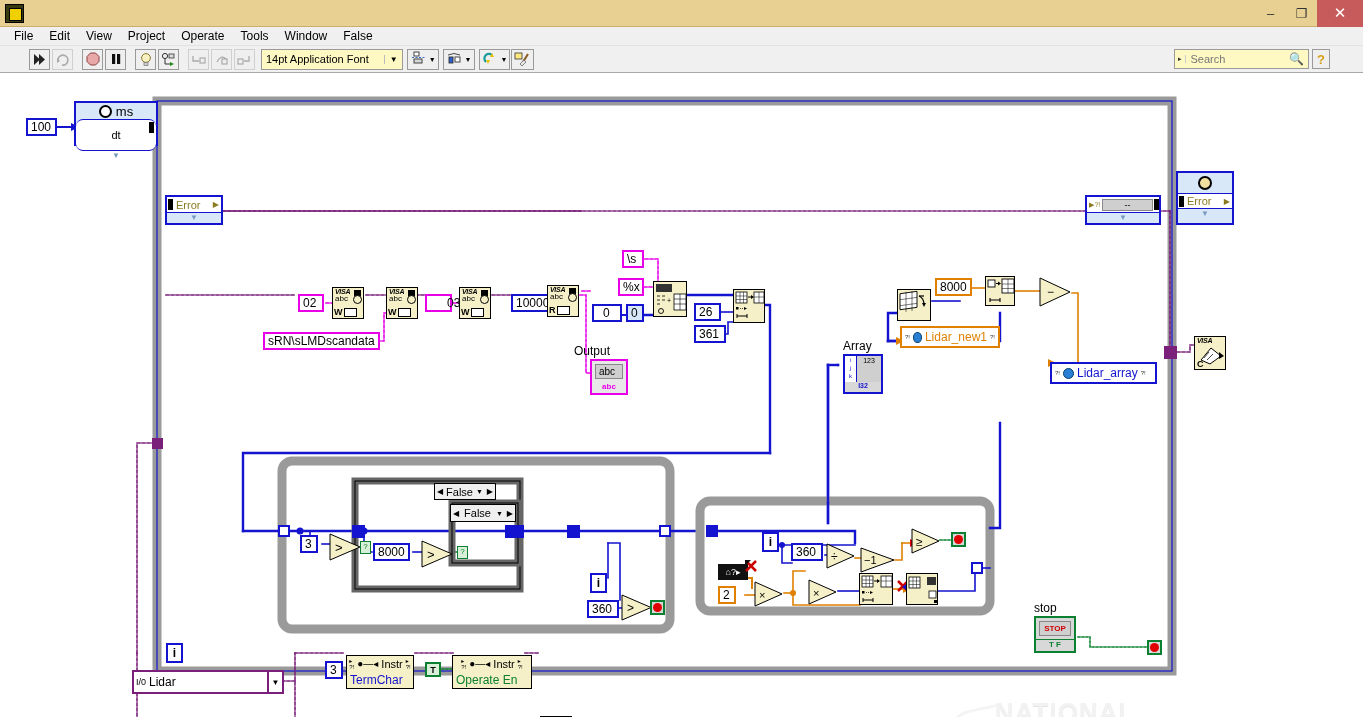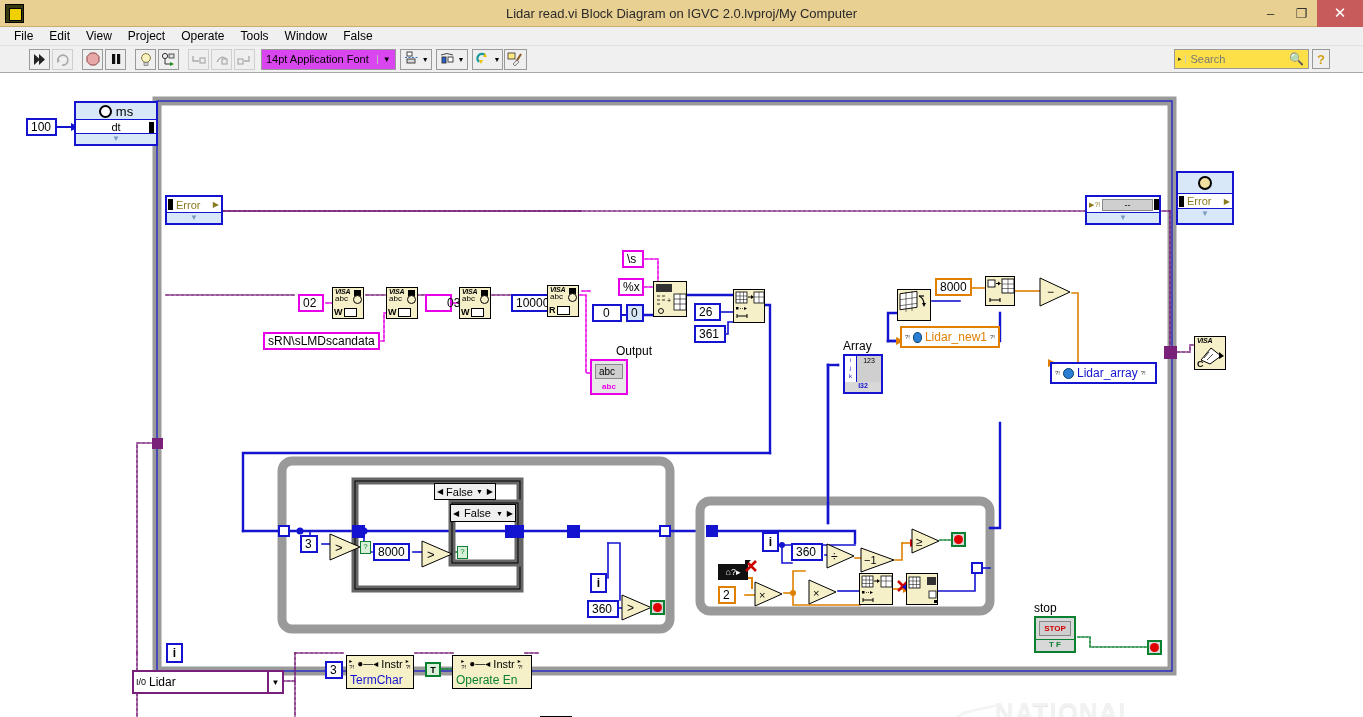--- a/index.html
+++ b/index.html
@@ -51,33 +51,33 @@
   }
   .tb-group { display:flex; align-items:center; }
   .tb-btn {
     width:21px; height:21px; margin:0 1px; border:1px solid #9a9a9a;
     background:#efefef; display:flex; align-items:center; justify-content:center;
     position:relative;
   }
   .tb-btn.flat { border-color:#cfcfcf; }
   .tb-sep { width:7px; }
   #font-select {
-    height:21px; border:1px solid #9a9a9a; background:#d946ef;
+    height:21px; border:1px solid #9a9a9a; background:#fef9c3;
     display:flex; align-items:center; font-size:11px; padding:0 4px;
-    margin-left:5px; color:#000;
+    margin-left:5px; color:#000;gap:7px;
   }
   #font-select .arrow { margin-left:8px; border-left:1px solid #bbb; padding-left:5px; font-size:8px; }
   .tb-combo {
     height:21px; border:1px solid #9a9a9a; background:#efefef;
     display:flex; align-items:center; padding:0 2px; margin-left:4px;
   }
   .tb-combo .arrow { font-size:7px; margin-left:2px; }
   #search-box {
     position:absolute; right:54px; top:3px; width:135px; height:20px;
-    border:1px solid #9a9a9a; background:#fde047; display:flex; align-items:center;
+    border:1px solid #9a9a9a; background:#fef9c3; display:flex; align-items:center;
     font-size:11px; color:#777;
   }
   #search-box .pip { font-size:7px; color:#333; padding:0 3px; border-right:1px solid #ccc; }
   #search-box .txt { padding-left:5px; flex:1; }
   #search-box .mag { padding-right:4px; color:#3a5fa8; font-size:12px; }
   #help-btn {
     position:absolute; right:33px; top:3px; width:18px; height:20px;
     border:1px solid #9a9a9a; background:#efefef;
     display:flex; align-items:center; justify-content:center;
     color:#d4a017; font-weight:bold; font-size:13px;
@@ -195,21 +195,20 @@
     position:absolute; left:-48px; top:8px; width:56px; height:48px;
     border:3px solid #f4f4f4; border-radius:50% 0 50% 50%;
     border-right-color:transparent; transform:rotate(-12deg);
   }
 </style>
 </head>
 <body>
 
 <div id="titlebar">
   <div id="app-icon"></div>
-  <div id="title-text">Lidar read.vi Block Diagram on IGVC 2.0.lvproj/My Computer</div>
   <div id="win-buttons">
     <div class="win-btn">–</div>
     <div class="win-btn">❐</div>
     <div class="win-btn" id="win-close">✕</div>
   </div>
 </div>
 
 <div id="menubar">
   <div class="menu-item">File</div>
   <div class="menu-item">Edit</div>
@@ -487,21 +486,21 @@
     </g>
   </svg>
 
   <div class="konst" style="left:26px; top:45px; width:31px;">100</div>
 
   <div class="node" style="left:74px; top:28px; width:84px; height:45px; border:2px solid #1414d0; background:#d8e8f8;">
     <div style="display:flex; align-items:center; justify-content:center; gap:4px; height:16px;">
       <span style="width:13px;height:13px;border-radius:50%;border:2px solid #000;background:#fff;display:inline-block"></span>
       <span style="font-size:13px">ms</span>
     </div>
-    <div style="background:#fff; border-top:1px solid #1414d0; border-bottom:1px solid #1414d0; height:15px; display:flex; align-items:center; justify-content:center; position:relative;">
+    <div style="background:#fff; border-top:1px solid #1414d0; border-bottom:1px solid #1414d0; height:32px; display:flex; align-items:center; justify-content:center; position:relative;border-radius:7px;">
       <span style="font-size:11px">dt</span>
       <span style="position:absolute; right:2px; top:2px; width:5px; height:11px; background:#000;"></span>
     </div>
     <div style="text-align:center; font-size:8px; color:#7a9ac0;">▼</div>
   </div>
 
   <div class="node" style="left:165px; top:122px; width:58px; height:30px; border:2px solid #1414d0; background:#d8e8f8;">
     <div style="background:#fff; height:16px; display:flex; align-items:center; position:relative; border-bottom:1px solid #1414d0;">
       <span style="width:5px;height:11px;background:#000;margin-left:1px;"></span>
       <span style="font-size:11px; color:#8a7a20; padding-left:3px;">Error</span>
@@ -595,21 +594,21 @@
       <g stroke="#000" stroke-width="0.8" fill="none">
         <path d="M3 14 h3 M8 14 h3 M3 18 h3 M8 18 h3 M3 22 h3"></path>
       </g>
       <text x="13" y="21" font-size="7" font-family="sans-serif">+</text>
       <rect x="20" y="12" width="12" height="16" fill="#fff" stroke="#000" stroke-width="0.8"></rect>
       <path d="M20 17 h12 M20 22 h12 M26 12 v16" stroke="#000" stroke-width="0.6"></path>
       <circle cx="7" cy="29" r="2.5" fill="none" stroke="#000" stroke-width="0.9"></circle>
     </svg>
   </div>
 
-  <div class="diag-label" style="left:616px; top:271px;">Output</div>
+  <div class="diag-label" style="left:574px; top:271px;">Output</div>
   <div class="indic" style="left:590px; top:286px; width:38px; height:36px;">
     <div style="margin:3px; background:#cfcfcf; border:1px solid #888; height:15px; font-size:10px; display:flex; align-items:center; padding-left:3px;">
       <span>abc</span>
     </div>
     <div style="text-align:center; font-size:8px; color:#e800e8; font-weight:bold;">abc</div>
   </div>
 
   <div class="konst" style="left:694px; top:230px; width:27px;">26</div>
   <div class="konst" style="left:694px; top:252px; width:32px;">361</div>
 

